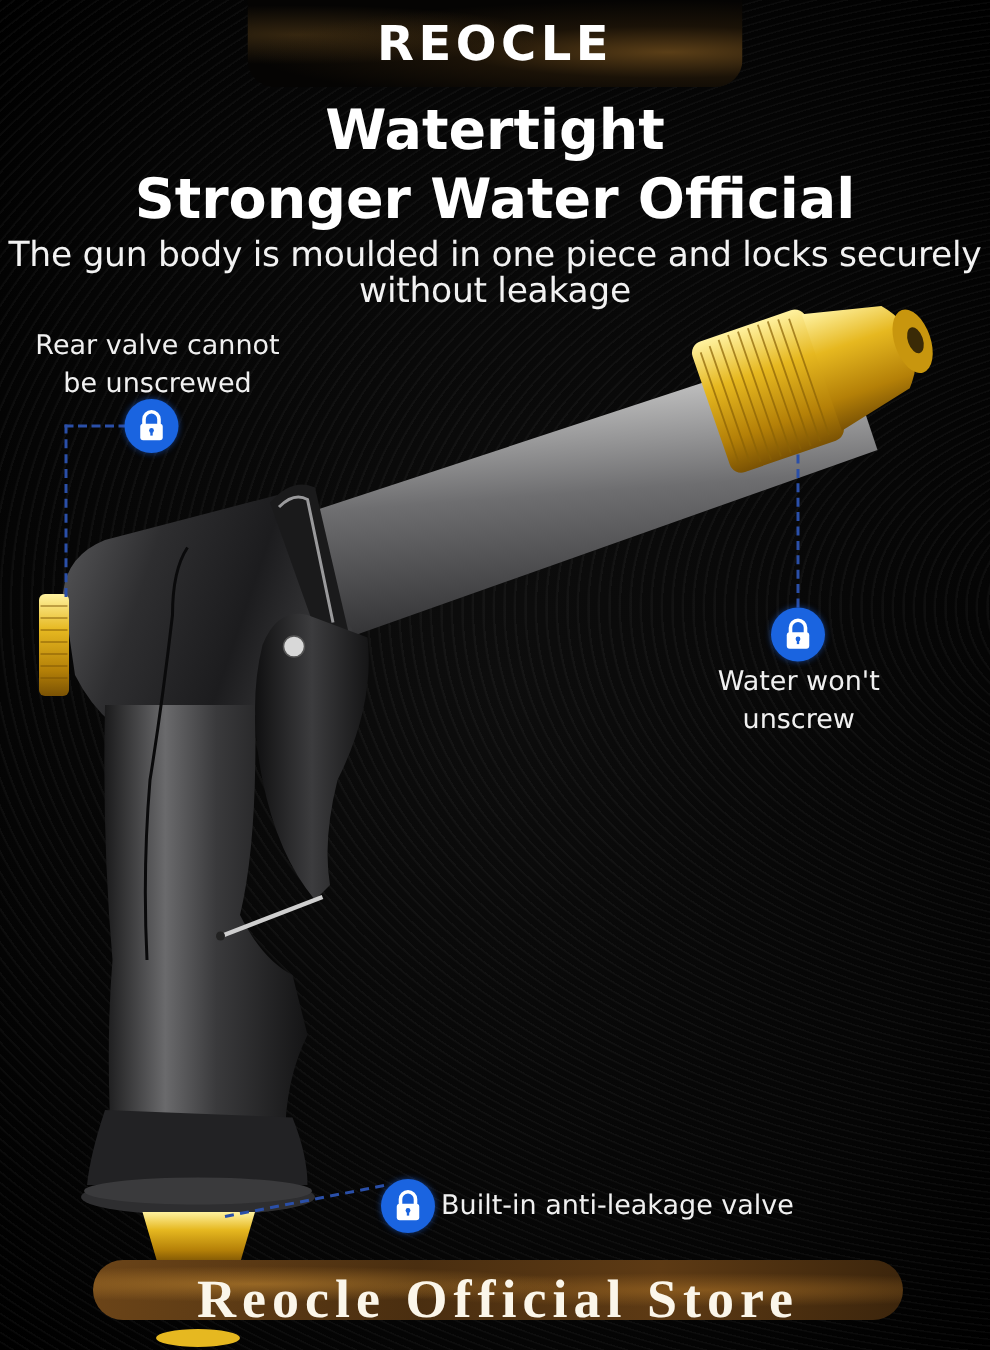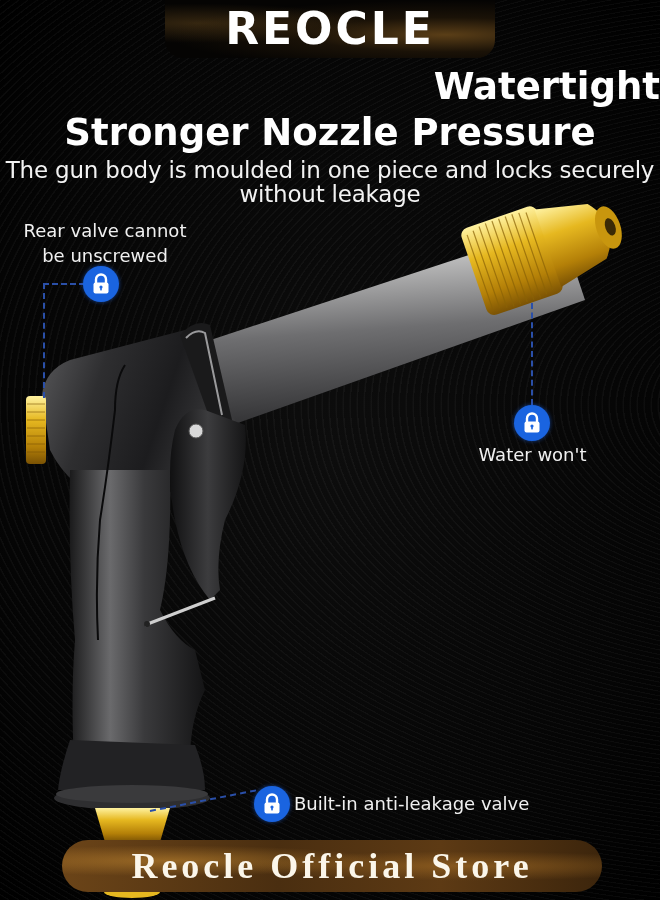--- a/index.html
+++ b/index.html
@@ -15,29 +15,29 @@
 
   .logo-band {
     position: absolute; left: 165px; top: 0; width: 330px; height: 58px;
     background: radial-gradient(ellipse at 85% 60%, rgba(160,110,40,0.55) 0%, rgba(90,60,20,0.25) 35%, transparent 70%),
                 radial-gradient(ellipse at 10% 40%, rgba(140,100,40,0.35) 0%, transparent 40%),
                 #050403;
     border-radius: 0 0 18px 18px;
   }
   .logo {
     position: absolute; left: 0; right: 0; top: 4px; text-align: center;
-    font-family: "DejaVu Sans", sans-serif; font-weight: bold; font-size: 44px;
+    font-family: "DejaVu Sans", sans-serif; font-weight: bold; font-size: 32px;
     letter-spacing: 3px; color: #fff; line-height: 50px;
   }
 
   .title1, .title2 {
     position: absolute; left: 0; right: 0; text-align: center;
     font-family: "DejaVu Sans", sans-serif; font-weight: bold; color: #fff;
   }
-  .title1 { top: 64px; font-size: 37px; line-height: 46px; text-align: right; }
+  .title1 { top: 64px; font-size: 37px; line-height: 46px; }
   .title2 { top: 110px; font-size: 37px; line-height: 46px; }
   .subtitle {
     position: absolute; left: 0; right: 0; top: 158px; text-align: center;
     font-family: "DejaVu Sans", sans-serif; font-size: 23px; line-height: 24px; color: #f2f2f2;
     letter-spacing: -0.2px;
   }
 
   .callout-text {
     position: absolute; text-align: center; font-family: "DejaVu Sans", sans-serif;
     font-size: 18px; line-height: 25px; color: #f0f0f0;
@@ -46,21 +46,21 @@
     position: absolute; width: 36px; height: 36px; border-radius: 50%;
     background: #1a64e0; display: flex; align-items: center; justify-content: center;
     box-shadow: 0 0 4px rgba(30,100,230,0.6);
   }
   .dash-v { position: absolute; border-left: 2px dashed #2a4fa8; width: 0; }
   .dash-h { position: absolute; border-top: 2px dashed #2a4fa8; height: 0; }
 
   .gun { position: absolute; left: 0; top: 0; width: 660px; height: 900px; }
 
   .store-banner {
-    position: absolute; left: 62px; top: 840px; width: 540px; height: 52px;
+    position: absolute; left: 62px; top: 840px; width: 540px; height: 40px;
     border-radius: 26px;
     background:
       radial-gradient(ellipse at 20% 40%, rgba(200,140,50,0.55) 0%, transparent 35%),
       radial-gradient(ellipse at 75% 50%, rgba(180,120,40,0.5) 0%, transparent 40%),
       linear-gradient(90deg, #6b4418 0%, #4a2e10 40%, #5d3a14 70%, #3c250c 100%);
   }
   .store-text {
     position: absolute; left: 0; right: 0; top: 4px; text-align: center;
     font-family: "Liberation Serif", serif; font-weight: bold; font-size: 36px;
     letter-spacing: 4px; color: #fbf6ea; line-height: 44px;
@@ -69,21 +69,21 @@
 </head>
 <body>
 
 <div class="bg"></div>
 
 <div class="logo-band">
   <div class="logo">REOCLE</div>
 </div>
 
 <div class="title1">Watertight</div>
-<div class="title2">Stronger Nozzle Pressure</div>
+<div class="title2">Stronger Water Official</div>
 <div class="subtitle">The gun body is moulded in one piece and locks securely without leakage</div>
 
 <svg class="gun" viewBox="0 0 660 900" xmlns="http://www.w3.org/2000/svg">
   <defs>
     <linearGradient id="barrel" x1="0" y1="0" x2="0.15" y2="1">
       <stop offset="0" stop-color="#f2f2f2"></stop>
       <stop offset="0.25" stop-color="#bcbcbc"></stop>
       <stop offset="0.55" stop-color="#6e6e70"></stop>
       <stop offset="1" stop-color="#2a2a2c"></stop>
     </linearGradient>
@@ -186,20 +186,21 @@
 <div class="lock" style="left:514px; top:405px;">
   <svg width="20" height="22" viewBox="0 0 20 22">
       <path d="M5,10 V6.5 a5,5 0 0 1 10,0 V10" stroke="#fff" stroke-width="2.4" fill="none"></path>
       <rect x="2.5" y="9.5" width="15" height="11" rx="2" fill="#fff"></rect>
       <circle cx="10" cy="14" r="1.6" fill="#1a64e0"></circle>
       <rect x="9.2" y="14" width="1.6" height="3.4" fill="#1a64e0"></rect>
     </svg>
 </div>
 <div class="callout-text" style="left:455px; top:442px; width:155px;">
   <div>Water won't</div>
+  <div>unscrew</div>
 </div>
 
 <div class="dash-h" style="left:150px; top:810px; width:108px; transform:rotate(-11deg); transform-origin:left center;"></div>
 <div class="lock" style="left:254px; top:786px;">
   <svg width="20" height="22" viewBox="0 0 20 22">
       <path d="M5,10 V6.5 a5,5 0 0 1 10,0 V10" stroke="#fff" stroke-width="2.4" fill="none"></path>
       <rect x="2.5" y="9.5" width="15" height="11" rx="2" fill="#fff"></rect>
       <circle cx="10" cy="14" r="1.6" fill="#1a64e0"></circle>
       <rect x="9.2" y="14" width="1.6" height="3.4" fill="#1a64e0"></rect>
     </svg>

